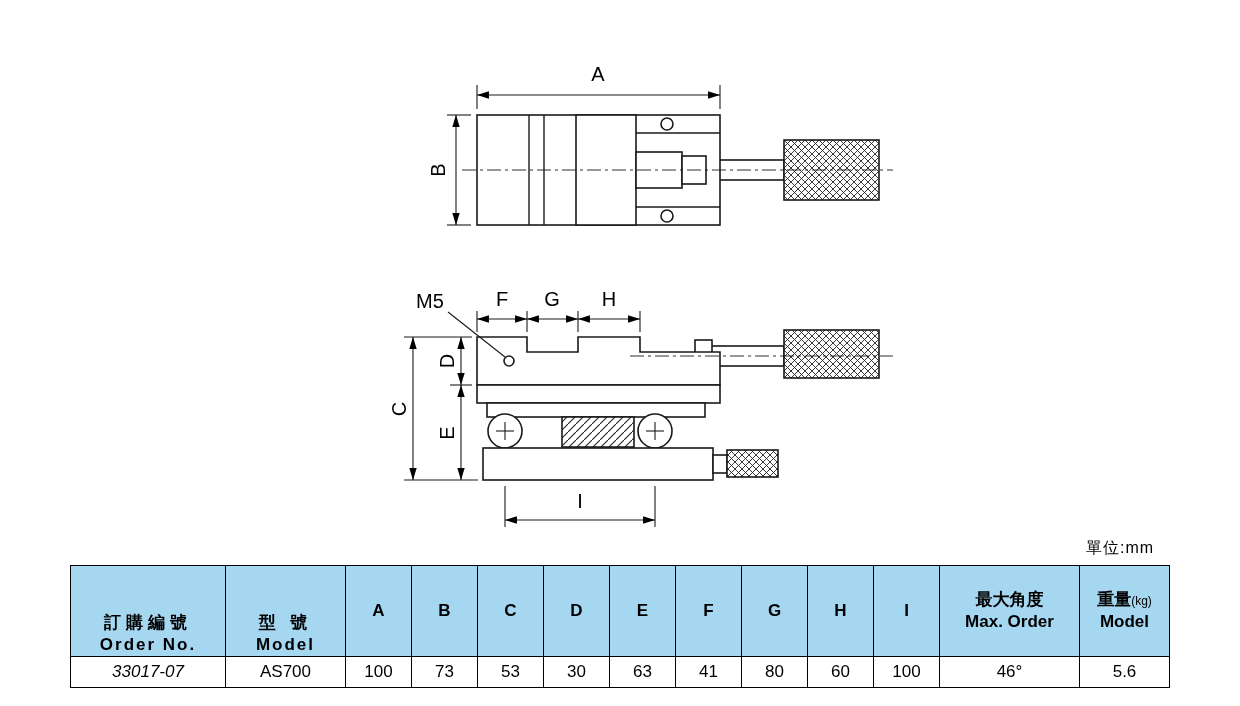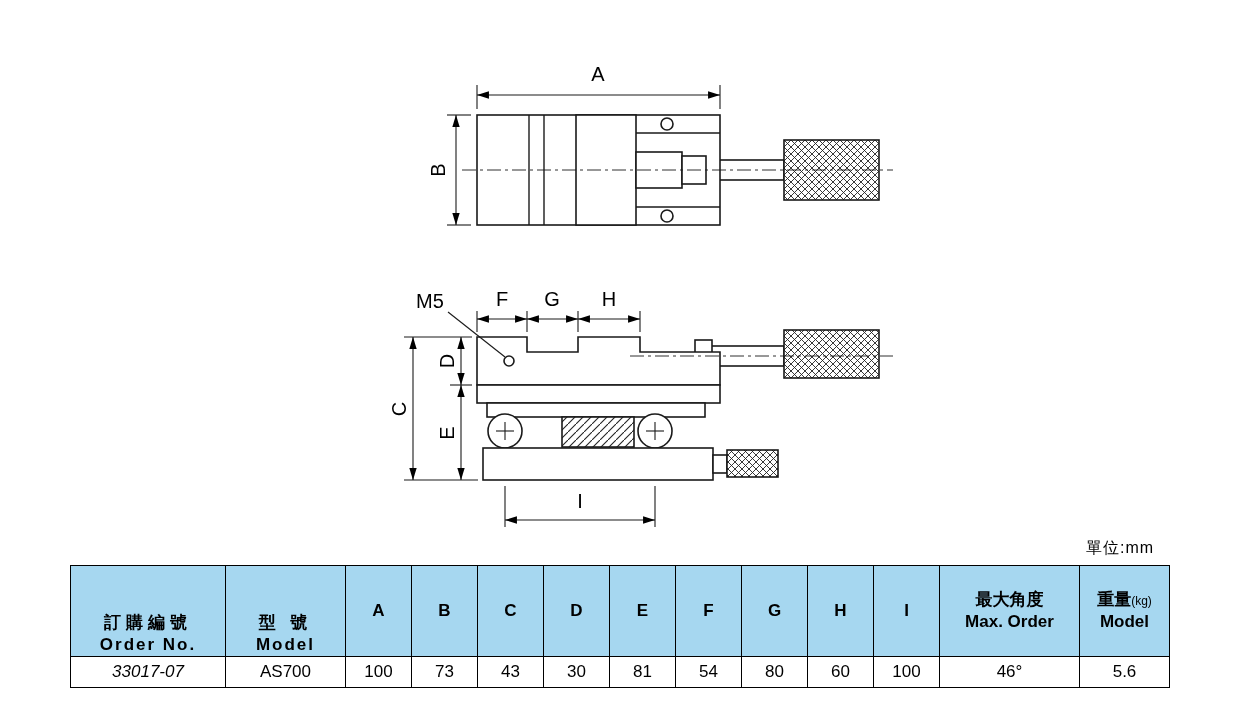--- a/index.html
+++ b/index.html
@@ -203,24 +203,24 @@
         <div>Model</div>
       </th>
     </tr>
   </thead>
   <tbody>
     <tr>
       <td class="order">33017-07</td>
       <td>AS700</td>
       <td>100</td>
       <td>73</td>
-      <td>43</td>
+      <td>53</td>
       <td>30</td>
-      <td>81</td>
-      <td>54</td>
+      <td>63</td>
+      <td>41</td>
       <td>80</td>
       <td>60</td>
       <td>100</td>
       <td>46°</td>
       <td>5.6</td>
     </tr>
   </tbody>
 </table>
 
 </body></html>

